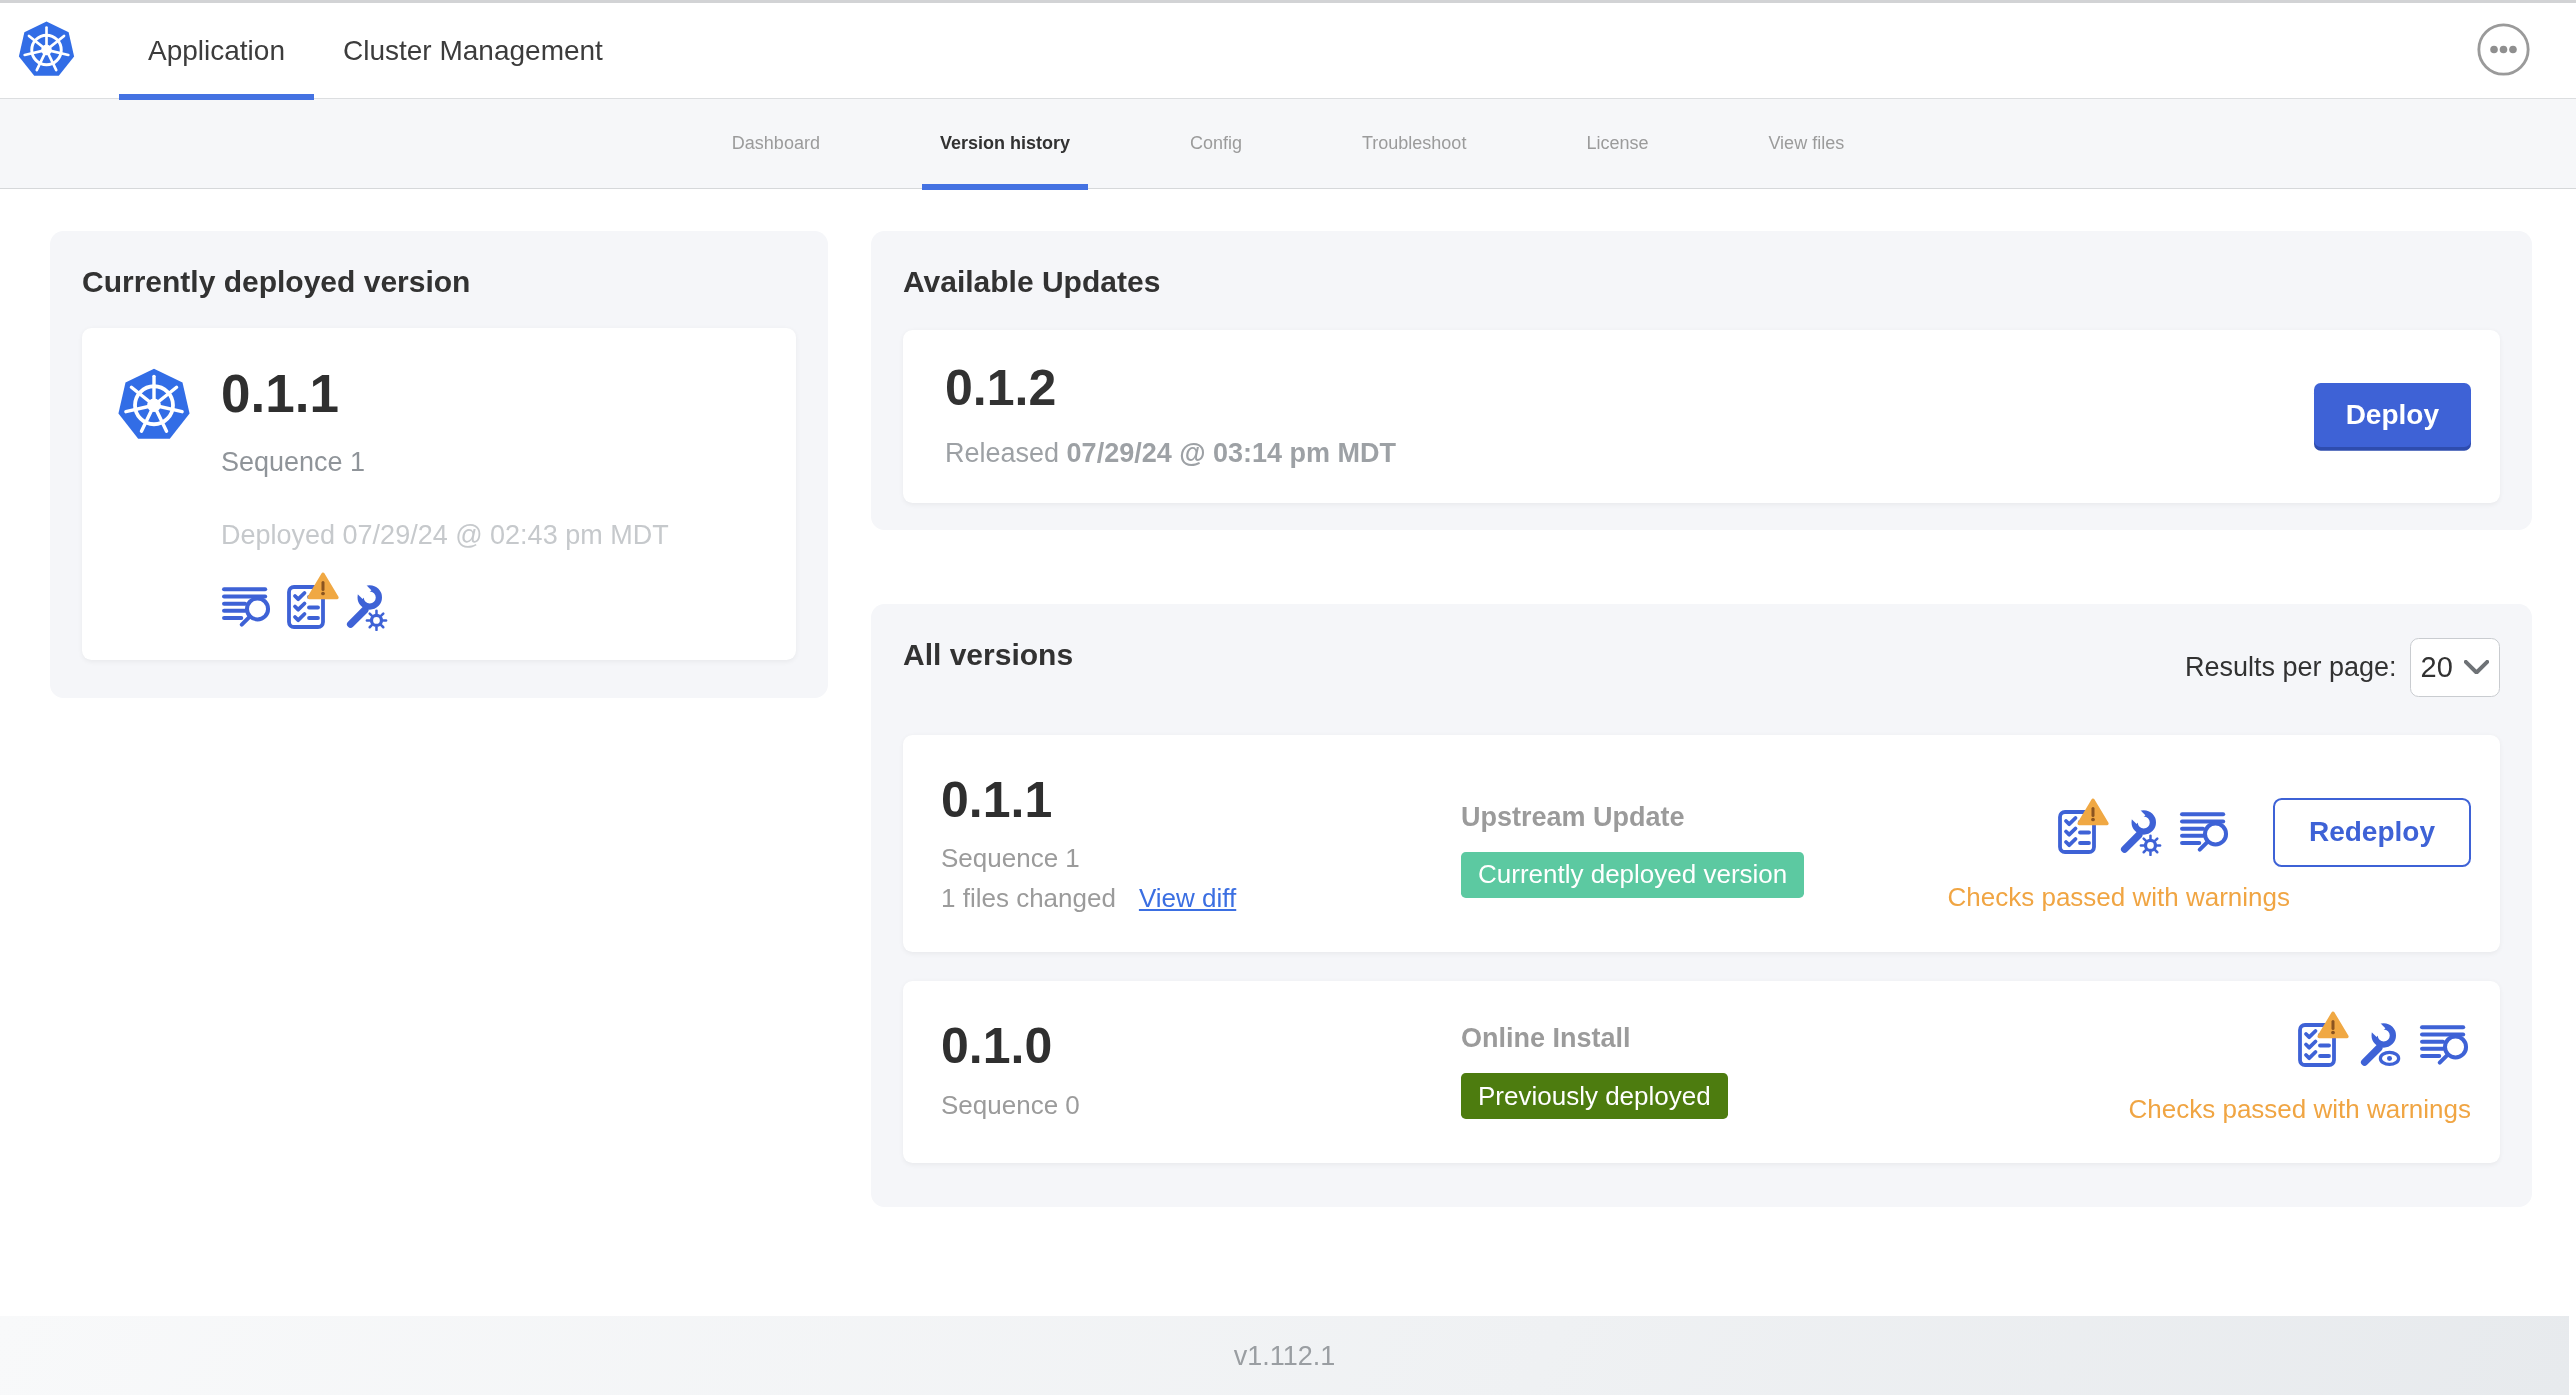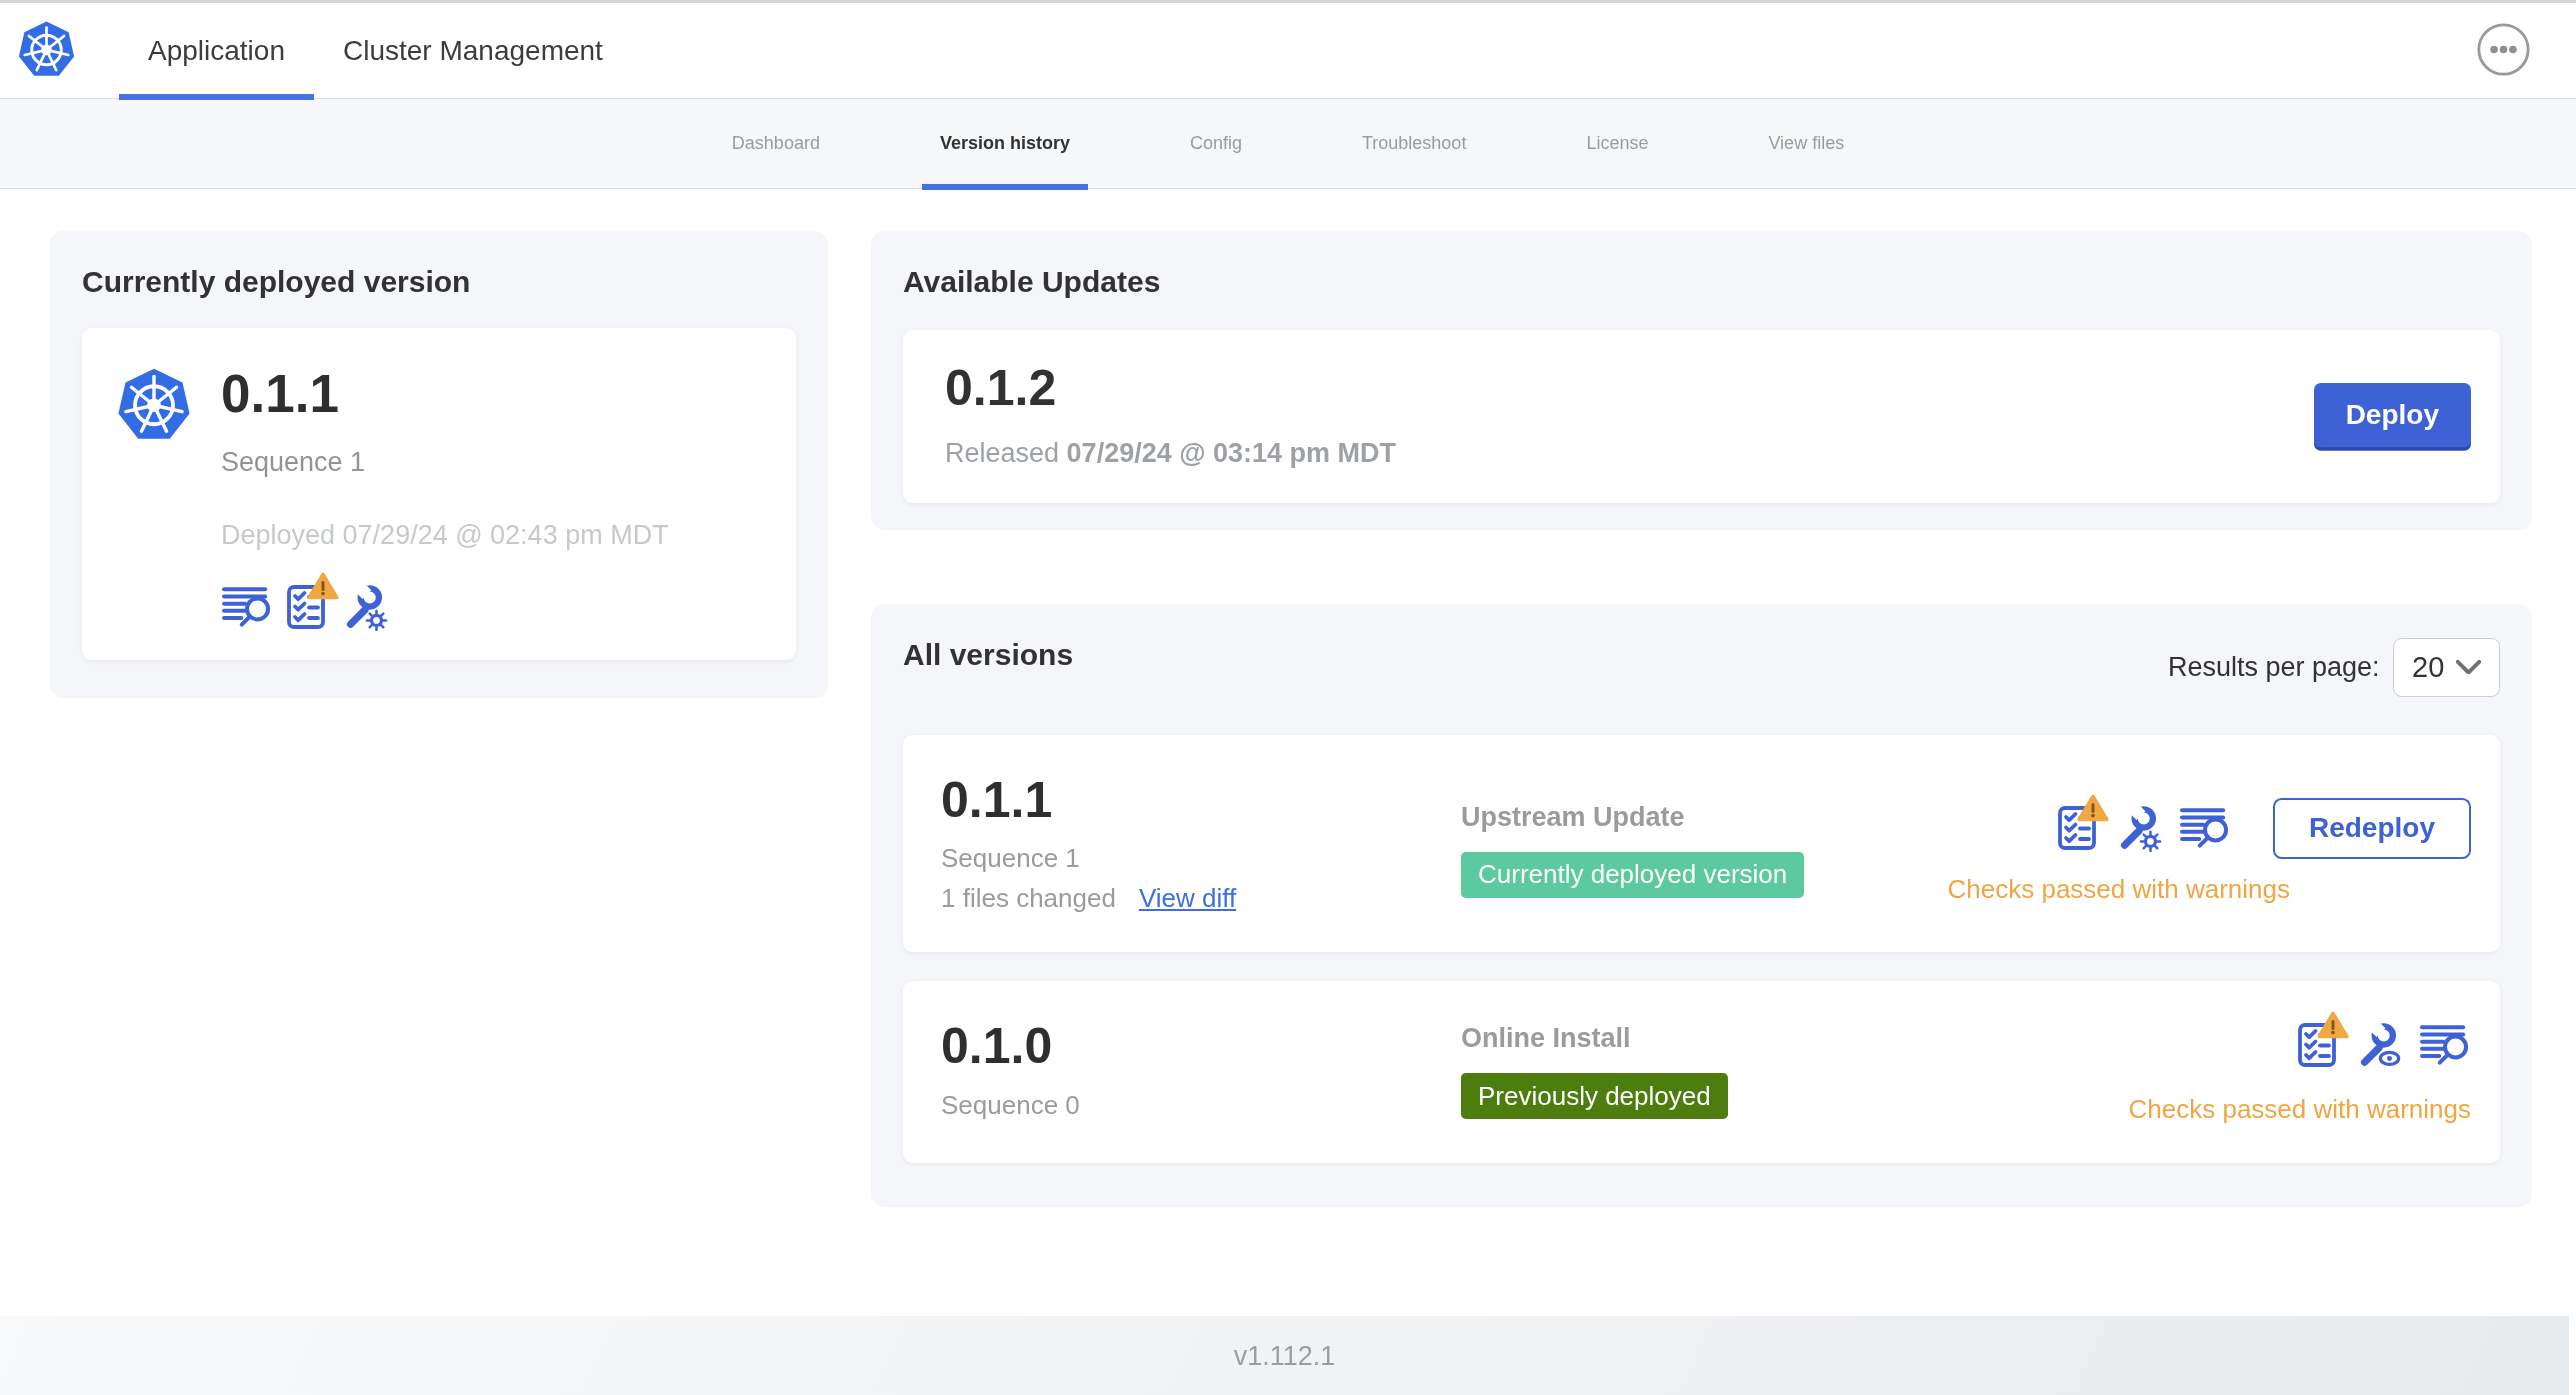--- a/index.html
+++ b/index.html
@@ -85,21 +85,21 @@
     font-size: 28px; font-weight: 700;
     border: none; border-radius: 6.7px; cursor: pointer;
     box-shadow: 0 3.8px 0 #2e4cae;
   }
 
   
   .versions-card { margin-top: 74px; padding: 34px 32px 44px; }
   .vc-head { display: flex; justify-content: space-between; align-items: flex-start; }
   .rpp { display: flex; align-items: center; gap: 13.4px; font-size: 27px; color: #323232; }
   .rpp-select {
-    width: 107px; height: 59px; background: #fff;
+    width: 90px; height: 59px; background: #fff;
     border: 1.9px solid #c9ccd0; border-radius: 8.6px;
     display: flex; align-items: center; justify-content: center; gap: 11.5px;
     font-size: 29px; color: #323232; cursor: pointer;
   }
   .vrow { margin-top: 29px; padding: 38px 29px 38px 38px; display: flex; }
   .vrow.first { margin-top: 38px; }
   .v-left { width: 520px; flex: none; }
   .v-version { font-size: 50px; font-weight: 700; line-height: 1.1; color: #2f2f2f; }
   .v-seq { margin-top: 15.3px; font-size: 26px; color: #9b9b9b; }
   .v-files { margin-top: 9.5px; font-size: 26px; color: #9b9b9b; display: flex; gap: 23px; }
@@ -108,21 +108,21 @@
   .vrow.first .v-mid { padding-top: 29px; }
   .vrow.second .v-mid { padding-top: 3.8px; }
   .v-source { font-size: 27px; font-weight: 600; color: #9b9b9b; }
   .v-badge { display: inline-block; margin-top: 19px; font-size: 26px; color: #fff; padding: 7.6px 17px; border-radius: 4.8px; }
   .badge-green { background: #5cc9a1; }
   .badge-gray { background: #4d7c0f; }
   .v-right { display: flex; flex-direction: column; align-items: flex-end; }
   .vrow.first .v-right { padding-top: 25px; }
   .vrow.second .v-right { padding-top: 1.9px; }
   .redeploy-btn {
-    margin-left: 25px; height: 61px; padding: 0 34px;
+    margin-left: 25px; height: 69px; padding: 0 34px;
     background: #fff; border: 2.9px solid #3e62d6; border-radius: 8.6px;
     color: #3e62d6; font-family: inherit; font-size: 28px; font-weight: 700; cursor: pointer;
   }
   .v-status { margin-top: 15.3px; font-size: 26px; font-weight: 500; color: #f0a543; }
   .vrow.first .v-status { margin-right: 181px; }
   .vrow.second .v-status { margin-top: 25px; }
 
   
   .ic-wrap { position: relative; cursor: pointer; line-height: 0; }
   .warn-tri { position: absolute; top: -13.4px; right: -12.4px; }

